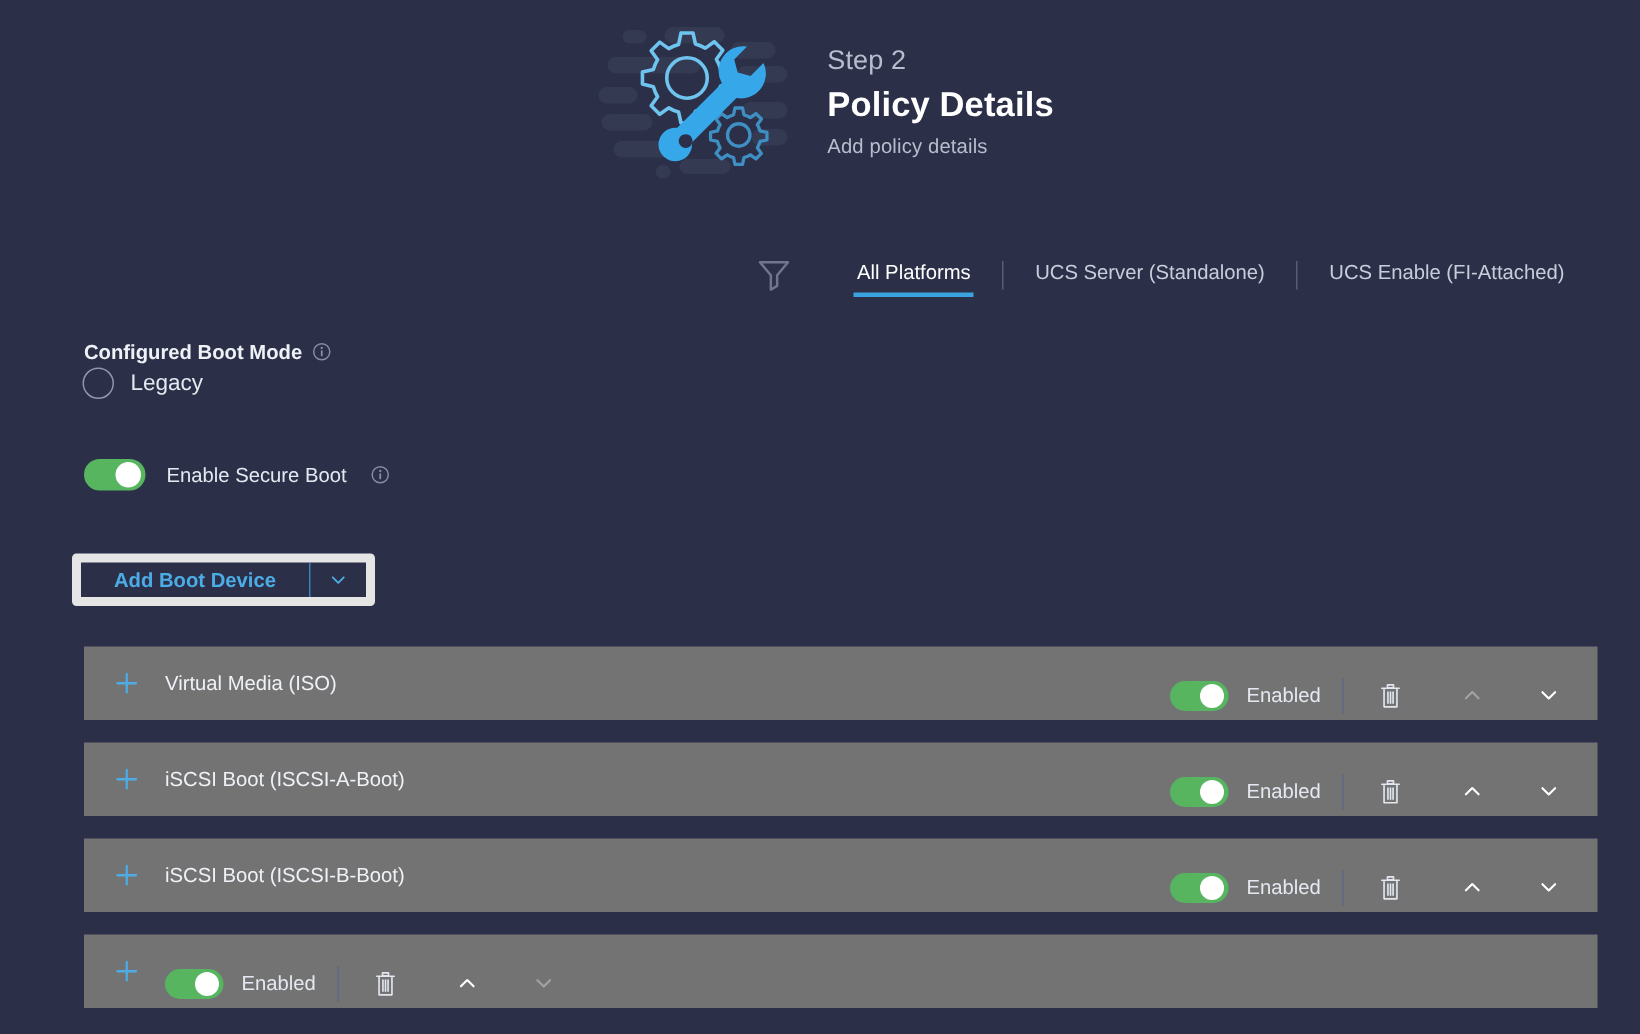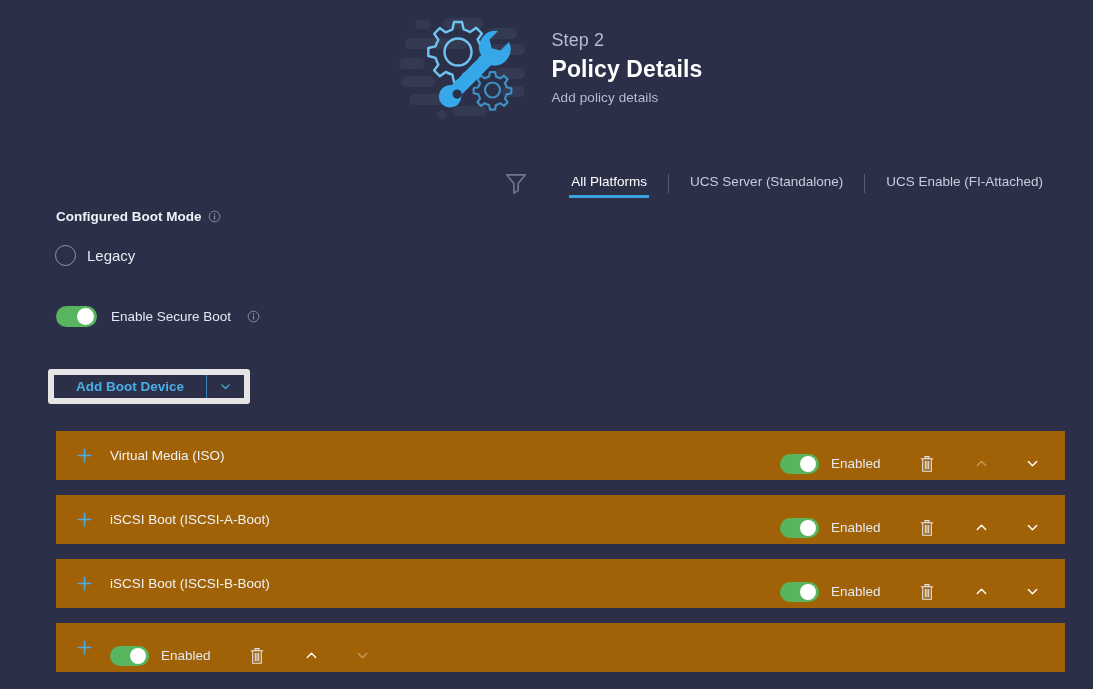--- a/index.html
+++ b/index.html
@@ -82,21 +82,21 @@
   .tab-sep {
     width: 1px;
     height: 19px;
     background: #555d77;
     flex: none;
   }
 
   
   .section-label {
     position: absolute;
-    left: 56px; top: 209px;
+    left: 56px; top: 227px;
     font-size: 13.5px;
     font-weight: bold;
     color: #eef1f6;
     display: flex;
     align-items: center;
     gap: 7px;
   }
   .info-icon { width: 13px; height: 13px; display: block; opacity: .72; }
 
   .radio-row {
@@ -195,21 +195,21 @@
   .caret-svg { width: 13px; height: 13px; display: block; }
 
   
   .device-list {
     position: absolute;
     left: 56px; top: 431px;
     width: 1009px;
   }
   .device-row {
     height: 49px;
-    background: #a16207;
+    background: #737373;
     display: flex;
     align-items: center;
     margin-bottom: 15px;
     padding: 0 18px 0 20px;
   }
   .device-row:last-child { margin-bottom: 0; }
 
   .expand-plus {
     width: 17px; height: 17px;
     flex: none;

